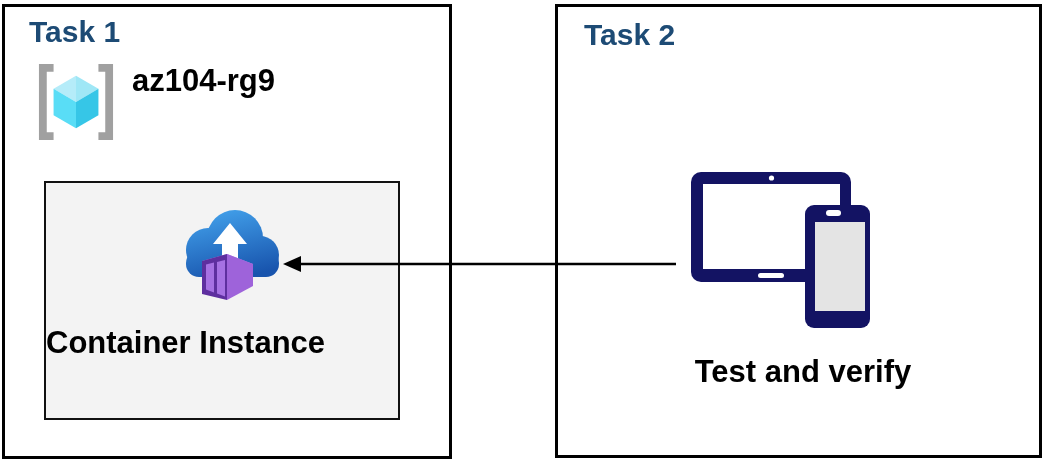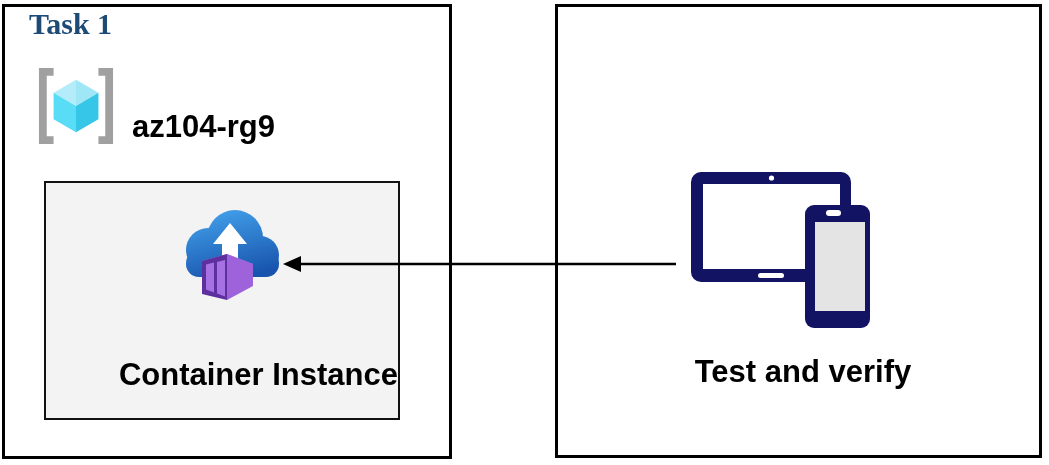--- a/index.html
+++ b/index.html
@@ -10,36 +10,36 @@
   .task-box {
     position:absolute; background:#fff; box-sizing:border-box;
     border:3px solid var(--box-border, #000);
   }
   #task1 { left:2px; top:4px; width:450px; height:455px; }
   #task2 { left:555px; top:4px; width:487px; height:454px; }
   .task-title {
     position:absolute; font-size:30px; line-height:1.1;
     color:var(--task-title, #1d4b75); letter-spacing:0px;
   }
-  #task1 .task-title { left:24px; top:0;font-family:Liberation Serif, serif; }
+  #task1 .task-title { left:24px; top:8px; }
   #task2 .task-title { left:26px; top:11px; }
   .rg-row {
     position:absolute; left:28px; top:56px; height:82px;
-    display:flex; align-items:flex-end; gap:13px;
+    display:flex; align-items:flex-start; gap:13px;
   }
   .rg-name { font-size:31px; color:var(--text,#000); }
   #inner-box {
     position:absolute; left:39px; top:174px; width:356px; height:239px;
     background:var(--inner-box-fill,#f3f3f3); box-sizing:border-box;
     border:2px solid var(--inner-box-border,#111);
   }
   #ci-icon { position:absolute; left:134px; top:19px; width:100px; height:102px; }
   .ci-label {
-    position:absolute; left:0; width:100%; top:142px; text-align:right;
-    font-size:31px; color:var(--text,#000);margin-top:32px;
+    position:absolute; left:0; width:100%; top:142px; text-align:left;
+    font-size:31px; color:var(--text,#000);
   }
   #devices-icon { position:absolute; left:128px; top:162px; width:185px; height:160px; }
   .test-label {
     position:absolute; left:14px; top:347px; width:462px; text-align:center;
     font-size:31px; color:var(--text,#000);
   }
   #arrow-svg { position:absolute; left:283px; top:252px; width:393px; height:24px; }
 
   
   .fill-navy { fill:var(--device-navy,#131363); }
@@ -100,20 +100,21 @@
           <polygon points="22,59 47,52 47,98 22,92" class="fill-cube-front"></polygon>
           <polygon points="26,62.5 34,60.5 34,90.5 26,87.5" class="fill-cube-panel"></polygon>
           <polygon points="37,60 45,58 45,94.5 37,91.5" class="fill-cube-panel"></polygon>
         </g>
       </svg>
       <div class="ci-label">Container Instance</div>
     </div>
   </div>
 
   <div id="task2" class="task-box">
+    <div class="task-title">Task 2</div>
 
     <svg id="devices-icon" viewBox="0 0 185 160">
       <g>
         <rect x="5" y="3" width="160" height="110" rx="10" class="fill-navy"></rect>
         <rect x="17" y="15" width="137" height="85" class="fill-white"></rect>
         <circle cx="85.5" cy="9" r="2.6" class="fill-white"></circle>
         <rect x="72" y="104" width="26" height="5" rx="2.5" class="fill-white"></rect>
       </g>
       <g>
         <rect x="119" y="36" width="65" height="123" rx="9" class="fill-navy"></rect>

